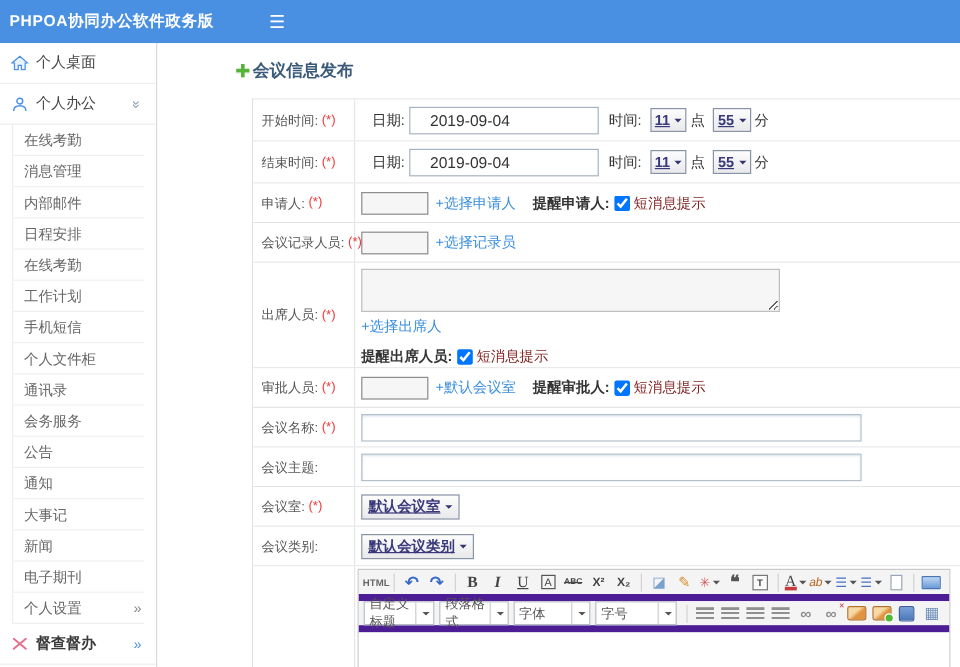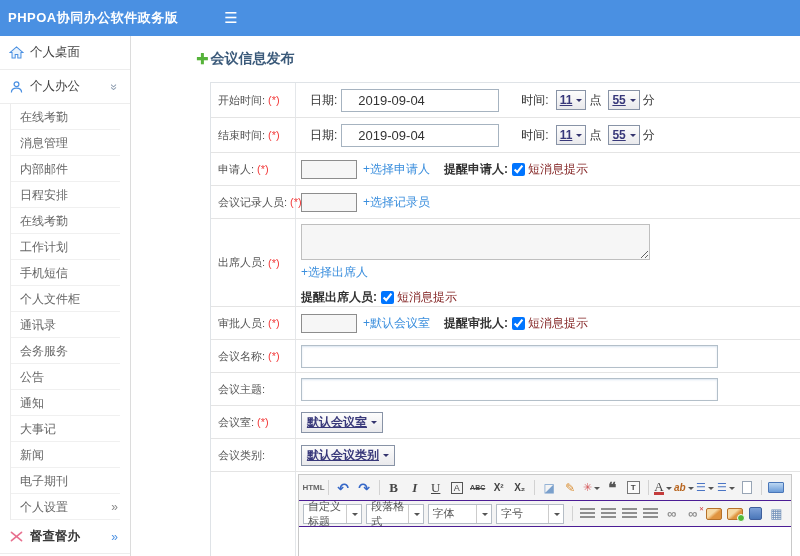--- a/index.html
+++ b/index.html
@@ -34,59 +34,59 @@
 
   
   .form-table { position:absolute; left:78px; top:46px; width:590px; border-left:1px solid #dfe3e7; border-top:1px solid #dfe3e7; }
   .frow { display:flex; border-bottom:1px solid #e4e4e4; background:#fff; }
   .h35 { height:35px; } .h33 { height:33px; } .h88 { height:88px; } .hedit { height:92px; border-bottom:none; }
   .flabel { width:85px; min-width:85px; border-right:1px solid #e4e7ea; display:flex; align-items:center; padding-left:7px; font-size:11px; color:#555; white-space:nowrap; }
   .req { color:#f23b3b; margin-left:3px; font-size:11px; }
   .ffield { flex:1; display:flex; align-items:center; padding-left:5px; }
   .ffield.pad14 { padding-left:14px; }
   .lab { font-size:12px; color:#333; margin-right:4px; white-space:nowrap; }
-  .lab.gapL { margin-left:22px; }
+  .lab.gapL { margin-left:8px; }
   .boldlab { font-size:12px; font-weight:bold; color:#333; white-space:nowrap; }
   .graylab { font-size:12px; color:#7f1d1d; white-space:nowrap; }
   .blink { font-size:12px; color:#3a8edd; text-decoration:none; white-space:nowrap; cursor:pointer; }
 
   .date-input { width:158px; height:23px; border:1px solid #a6b3c0; font-size:13px; color:#333; padding:0 16px; font-family:"Liberation Sans",sans-serif; }
   .timesel { display:inline-flex; align-items:center; height:20px; border:1px solid #8893a6; background:linear-gradient(#fdfdfd,#e9e9ec); padding:0 3px; margin:12px 3px; cursor:pointer; }
   .timesel u, .sel u { color:#38387a; font-size:12px; text-decoration:underline; font-weight:bold; }
   .car { display:inline-block; width:0; height:0; border:3.5px solid transparent; border-top-color:#34346e; margin-left:4px; position:relative; top:2px; }
   .small-input { width:56px; height:19px; border:1px solid #8d8d8d; background:#f6f6f6; margin-right:6px; }
   .cbx { width:13px; height:13px; margin:0 3px 0 4px; cursor:pointer; }
   .wide-input { width:417px; height:23px; border:1px solid #b3bfc9; box-shadow:inset 0 1px 2px rgba(170,195,220,.45); padding:0 4px; font-size:12px; }
   .sel { display:inline-flex; align-items:center; height:21px; border:1px solid #8893a6; background:linear-gradient(#fdfdfd,#e9e9ec); padding:0 5px; cursor:pointer; }
   .attend-cell { flex-direction:column; align-items:flex-start; justify-content:flex-start; padding-top:5px; }
   .attend-cell textarea { width:349px; height:50px; border:1px solid #bfbfbf; background:#f6f6f6; resize:both; }
   .attend-link { margin-top:4px; }
   .remind-row { display:flex; align-items:center; margin-top:8px; }
   .ml14 { margin-left:14px; }
 
   
   .editor { margin:2px 0 0 1px; width:494px; border:1px solid #c9c9c9; background:#fff; }
-  .tbar { display:flex; align-items:center; background:#f4f4f4; padding:2px 4px; border-bottom:1px solid #4c1d95; height:26px; }
+  .tbar { display:flex; align-items:center; background:#f4f4f4; padding:2px 4px; border-bottom:6px solid #4c1d95; height:26px; }
   .tb { min-width:19px; height:20px; display:inline-flex; align-items:center; justify-content:center; margin:0 1px; font-size:12px; color:#444; cursor:pointer; }
   .tsep { width:1px; height:15px; background:#d2d2d2; margin:0 4px; }
   .ic-html { font-size:8px; font-weight:bold; color:#666; }
   .ic-undo,.ic-redo { color:#3668c8; font-size:14px; font-weight:bold; }
   .ic-bold { font-family:"Liberation Serif",serif; font-weight:bold; font-size:13px; }
   .ic-italic { font-family:"Liberation Serif",serif; font-style:italic; font-weight:bold; font-size:13px; }
   .ic-underline { font-family:"Liberation Serif",serif; text-decoration:underline; font-size:13px; }
   .ic-textstyle { font-size:9px; border:1px solid #555; line-height:10px; padding:0 2px; }
   .ic-strike { font-size:7px; font-weight:bold; text-decoration:line-through; }
   .ic-sup,.ic-sub { font-size:10px; font-weight:bold; }
   .ic-eraser { color:#7aa0cc; font-size:12px; }
   .ic-brush { color:#d98a2b; font-size:12px; }
   .ic-wand { color:#d4595b; font-size:11px; }
   .ic-quote { font-family:"Liberation Serif",serif; font-weight:bold; font-size:15px; color:#555; }
   .ic-paste { font-size:8px; font-weight:bold; border:1px solid #777; padding:0 3px; line-height:11px; background:#fafafa; }
   .ic-fontcolor { font-family:"Liberation Serif",serif; font-size:13px; border-bottom:3px solid #c43c3c; line-height:11px; }
-  .ic-highlight { font-size:10px; font-weight:bold; color:#b8651f; font-style:italic; }
+  .ic-highlight { font-size:10px; font-weight:normal; color:#b8651f; font-style:italic; }
   .ic-ol,.ic-ul { color:#4a74c4; font-size:11px; }
   .ic-pagei { width:10px; height:13px; border:1px solid #98a5b5; background:#fff; }
   .ic-screen { width:16px; height:11px; border:1px solid #4a76b8; background:linear-gradient(#bcd7f2,#6b9bd8); border-radius:1px; }
   .car.sm { border-width:3px; margin-left:2px; border-top-color:#555; }
   .fmt-dd { height:20px; border:1px solid #b5bdc6; background:#fff; display:inline-flex; align-items:center; font-size:11px; color:#555; padding:0 0 0 4px; margin-right:4px; cursor:pointer; }
   .fmt-dd .ddcar { border-left:1px solid #ccc; align-self:stretch; display:flex; align-items:center; padding:0 3px; margin-left:auto; }
   .w66{width:66px;} .w64{width:64px;} .w72{width:72px;} .w76{width:76px;}
   .align-ic { width:15px; height:11px; background:repeating-linear-gradient(to bottom,#8f8f8f 0 2px,transparent 2px 4px); }
   .ic-link { color:#8f8f8f; font-size:13px; font-weight:bold; }
   .ic-unlink { color:#8f8f8f; font-size:13px; font-weight:bold; position:relative; }

